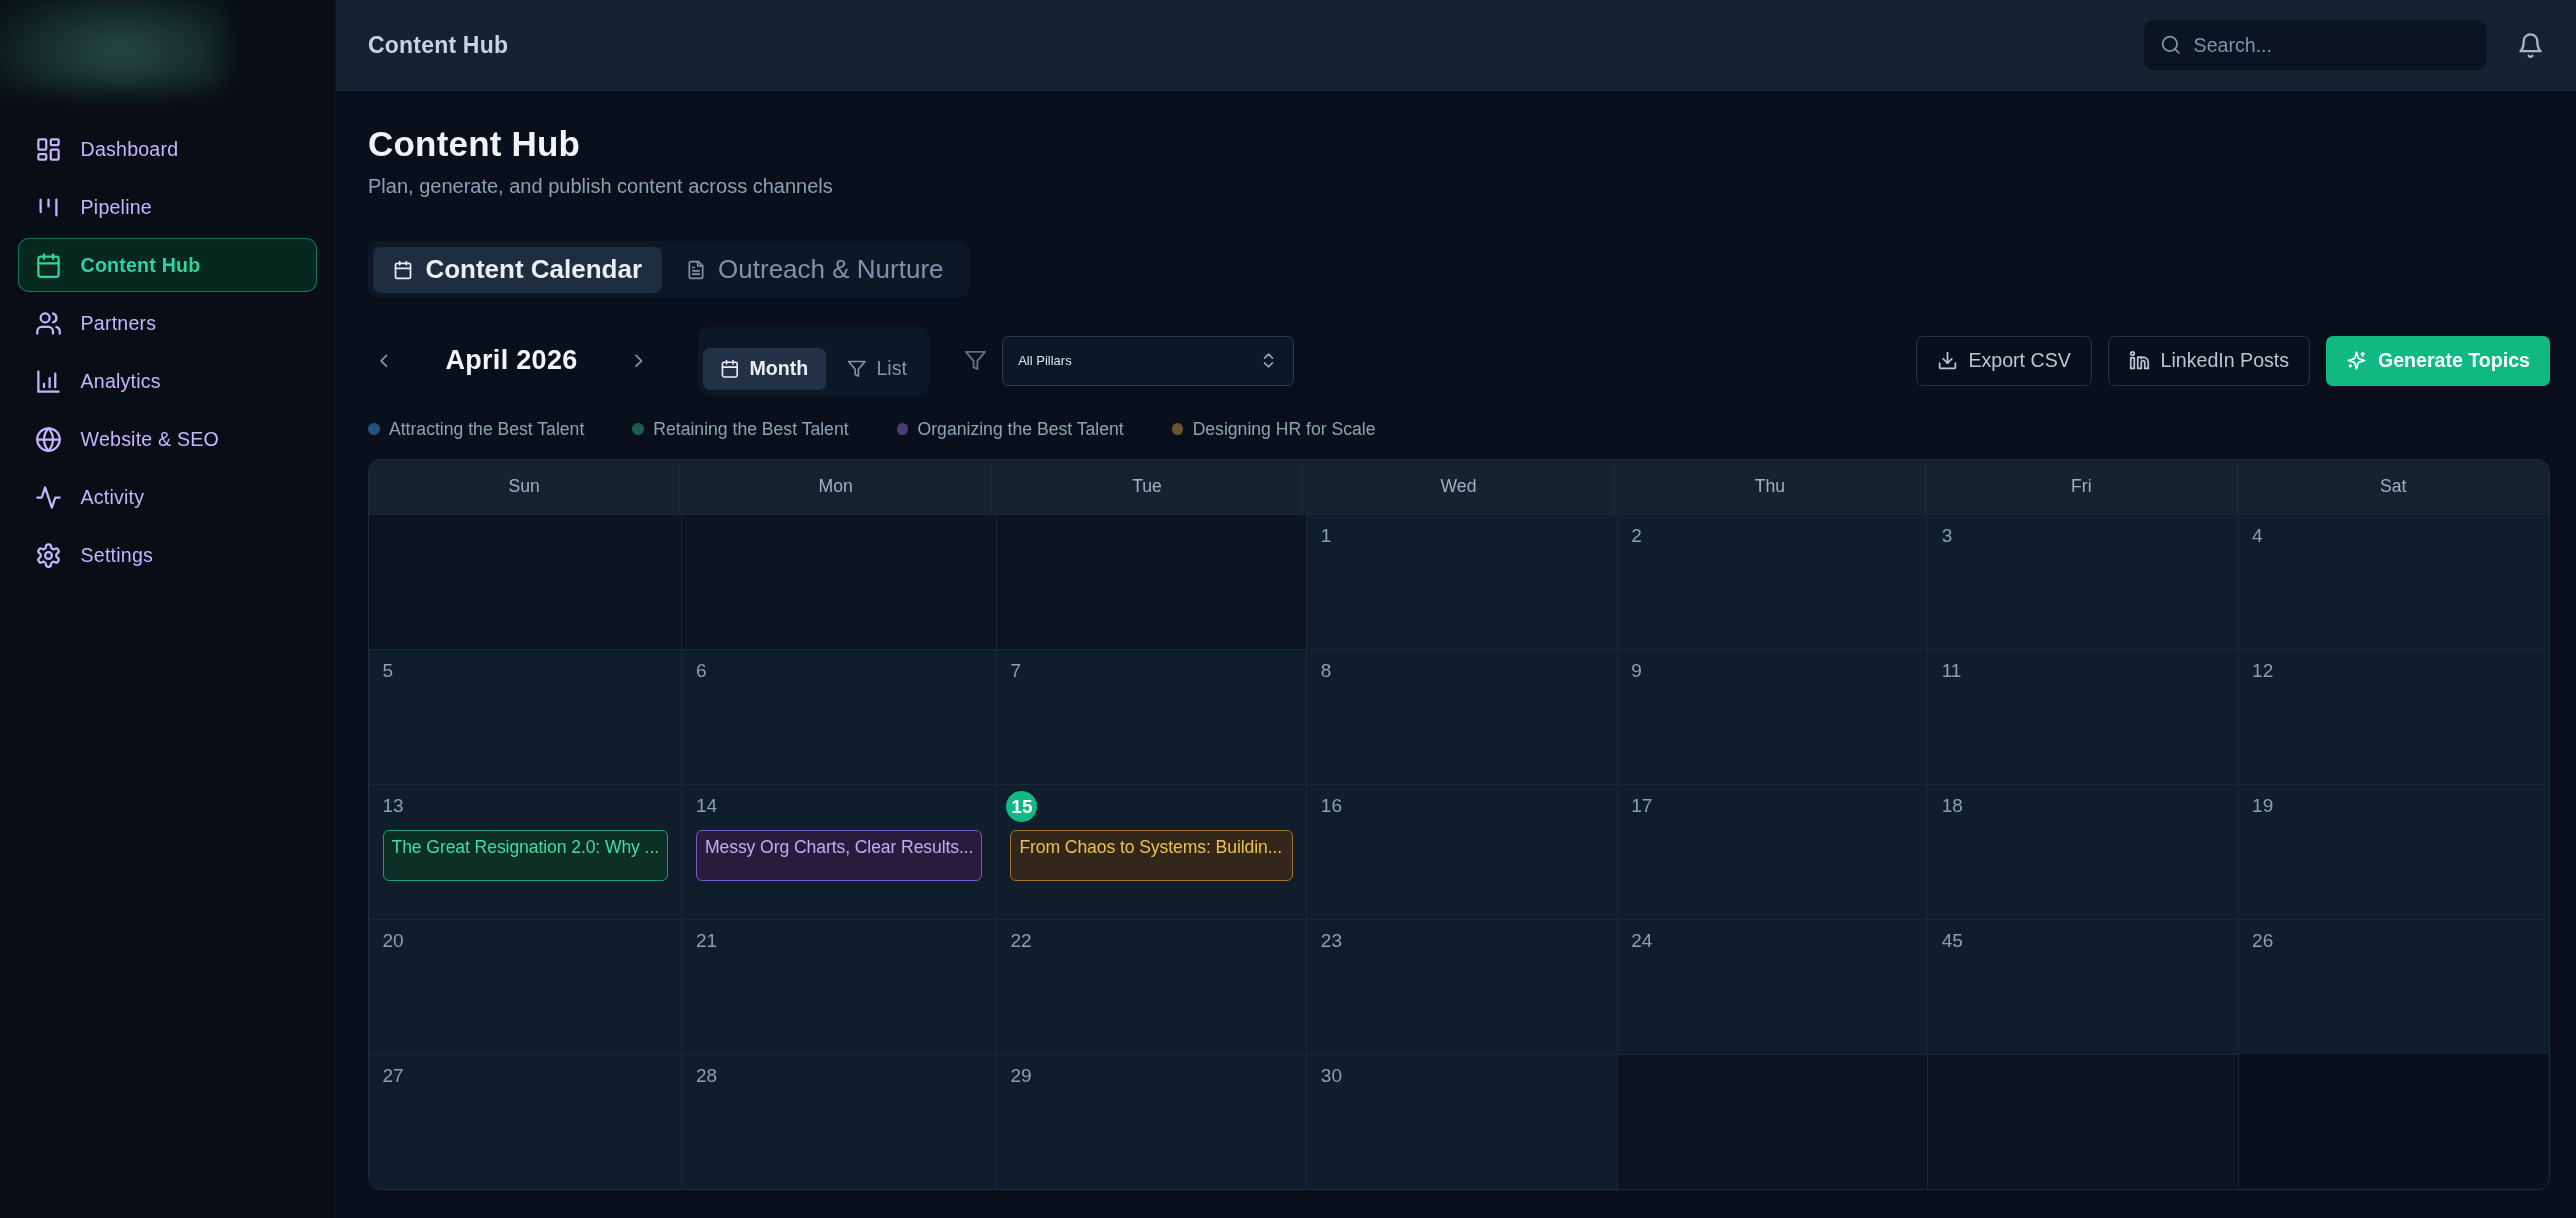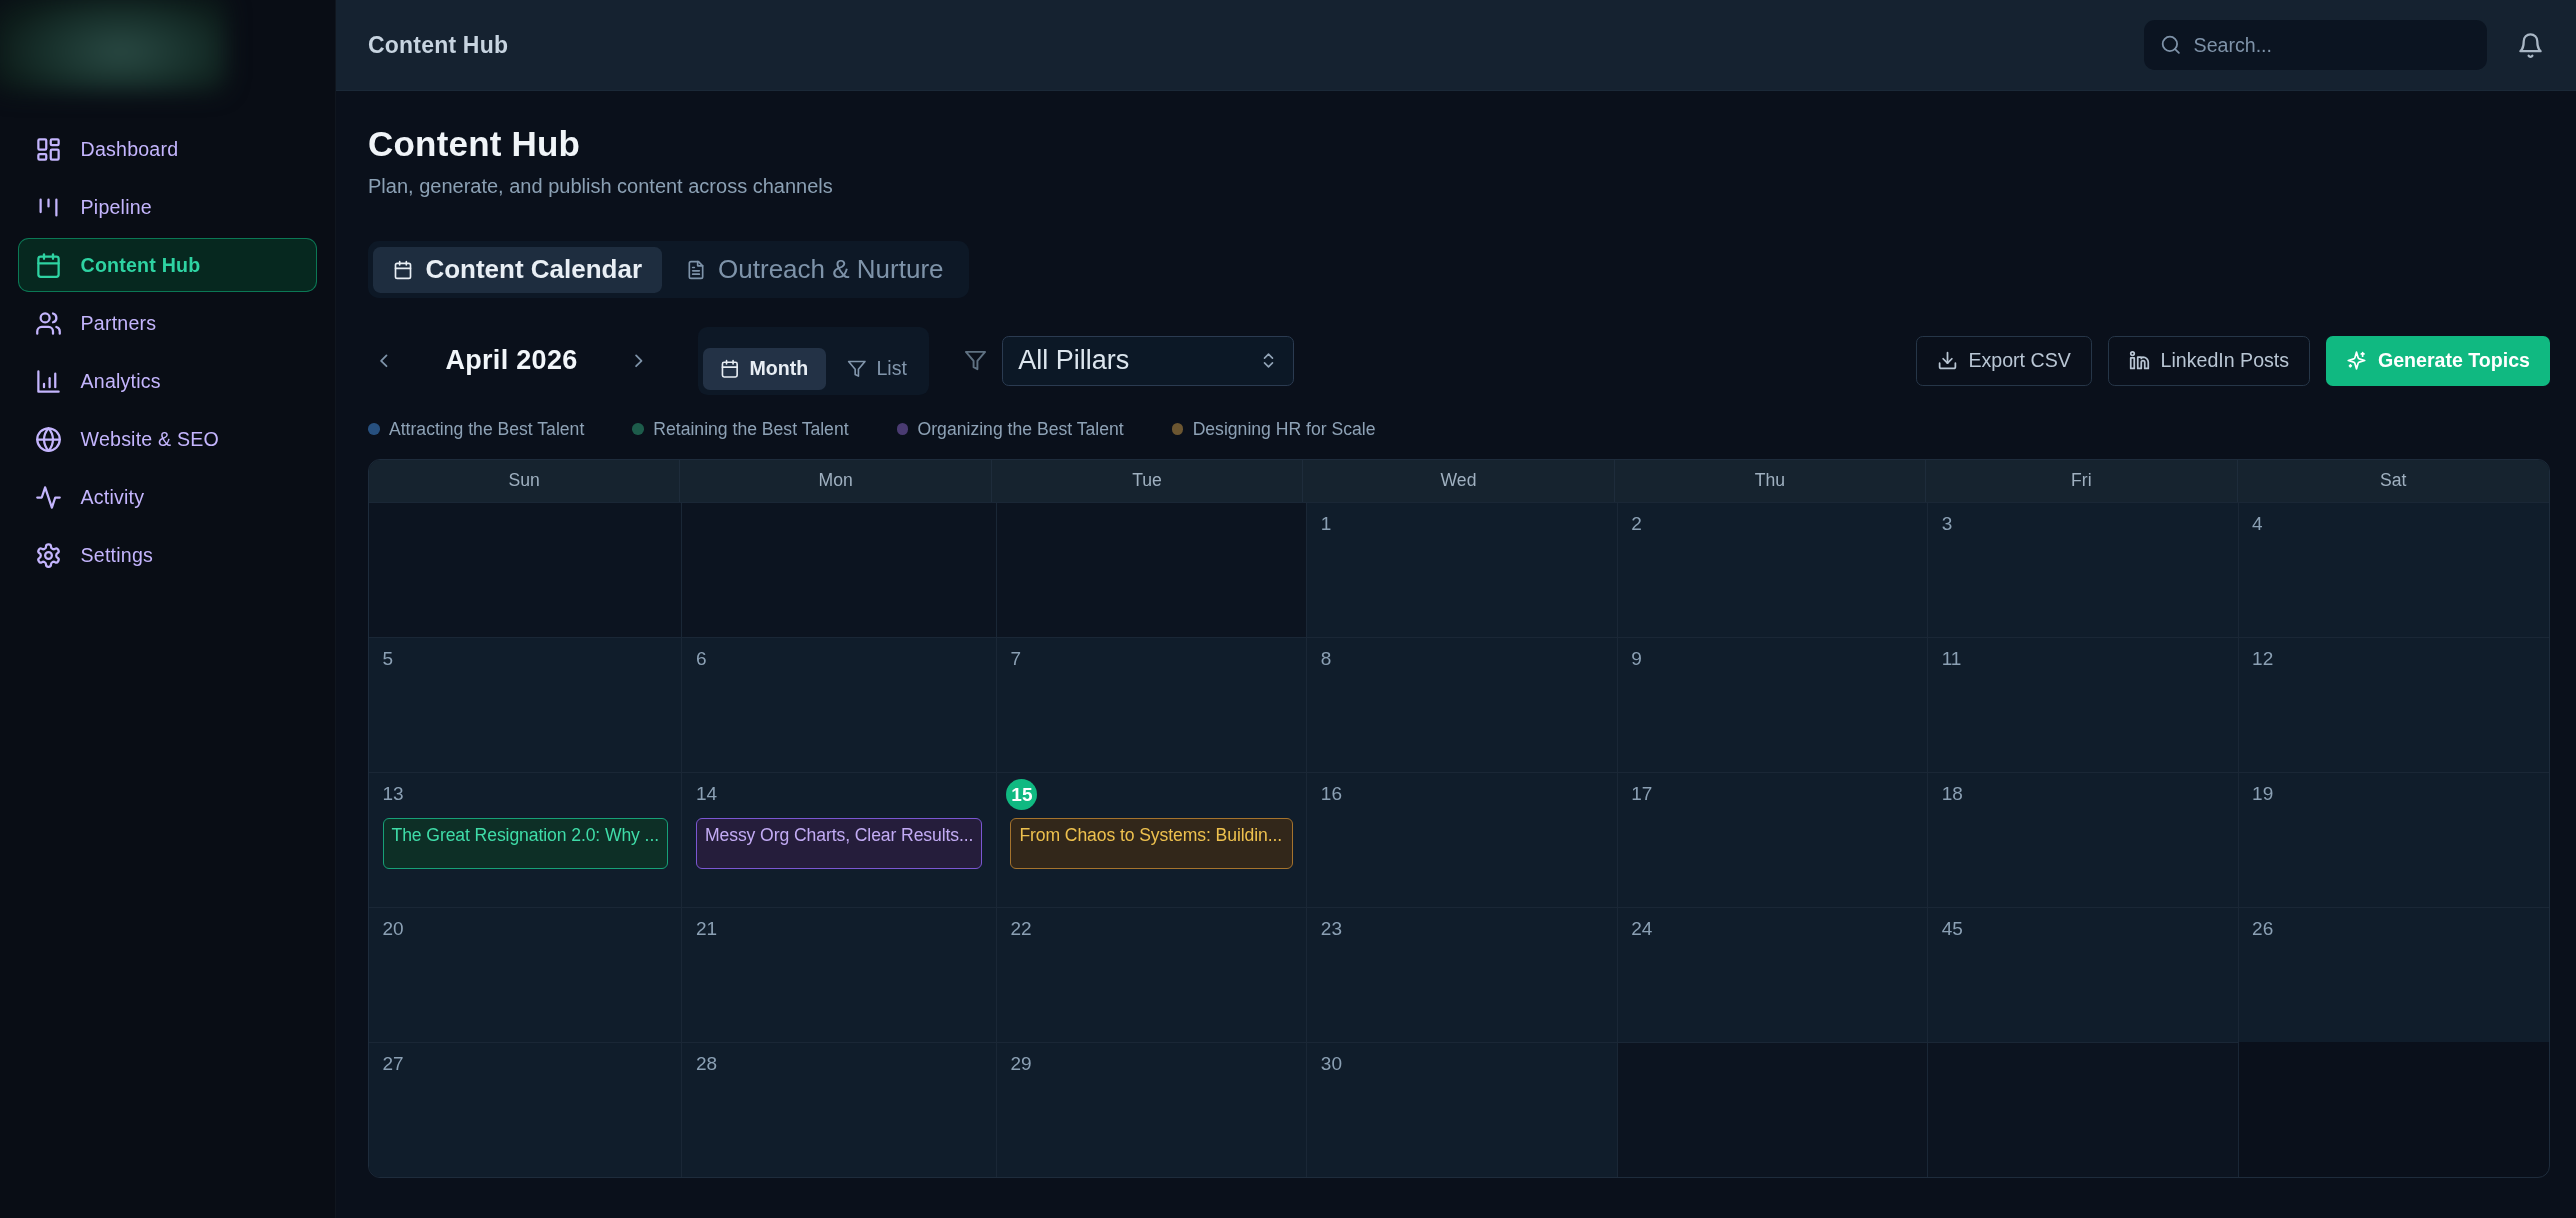--- a/index.html
+++ b/index.html
@@ -76,40 +76,40 @@
   .seg-btn{
     display:flex;align-items:center;gap:9.5px;height:42px;padding:0 17.6px;
     border-radius:6.8px;font-size:19.6px;color:#8296ac;cursor:pointer;margin-top:16px;
   }
   .seg-btn .ic{width:19.6px;height:19.6px;}
   .seg-btn.active{background:#233246;color:#e8eef4;font-weight:600;}
   .funnel-standalone{margin-left:35px;color:#5f7182;display:flex;}
   .select{
     margin-left:15px;width:292px;height:50px;background:#0c1826;
     border:0.7px solid #2b3b51;border-radius:6.8px;display:flex;align-items:center;
-    justify-content:space-between;padding:0 15px;font-size:27px;color:#dde6ee;cursor:pointer;
+    justify-content:space-between;padding:0 15px;font-size:13px;color:#dde6ee;cursor:pointer;
   }
   .select .ic{width:19px;height:19px;color:#93a5b8;}
   .toolbar-right{margin-left:auto;display:flex;gap:16px;}
   .btn{
     height:50px;display:flex;align-items:center;gap:10.8px;padding:16px 20px;
     border-radius:6.8px;font-size:19.6px;cursor:pointer;
   }
   .btn .ic{width:21px;height:21px;}
   .btn.outline{border:0.7px solid #263648;color:#b9c6d4;background:transparent;}
   .btn.primary{background:var(--accent);color:#ffffff;font-weight:600;}
   
   .legend{margin-top:24px;display:flex;gap:48px;}
   .legend-item{display:flex;align-items:center;gap:9.5px;font-size:17.6px;color:#8ea2b6;}
   .dot{width:11.5px;height:11.5px;border-radius:50%;}
   
   .calendar{margin-top:19px;border:0.7px solid #1e2c3c;border-radius:12px;overflow:hidden;}
   .cal-head{display:grid;grid-template-columns:repeat(7,1fr);background:#16232f;}
   .cal-head .dow{
-    height:42px;display:flex;align-items:center;justify-content:center;
+    height:54px;display:flex;align-items:center;justify-content:center;
     font-size:17.6px;color:#9fb0c0;border-right:0.7px solid #1e2c3b;
   }
   .cal-head .dow:nth-child(7n){border-right:none;}
   .cal-grid{display:grid;grid-template-columns:repeat(7,1fr);}
   .cell{
     height:135px;background:#101d2b;border-right:0.7px solid #1a2736;border-top:0.7px solid #1a2736;
     padding:9.5px 13.5px;cursor:pointer;
   }
   .cell:nth-child(7n){border-right:none;}
   .cell.outside{background:#0c1420;}

